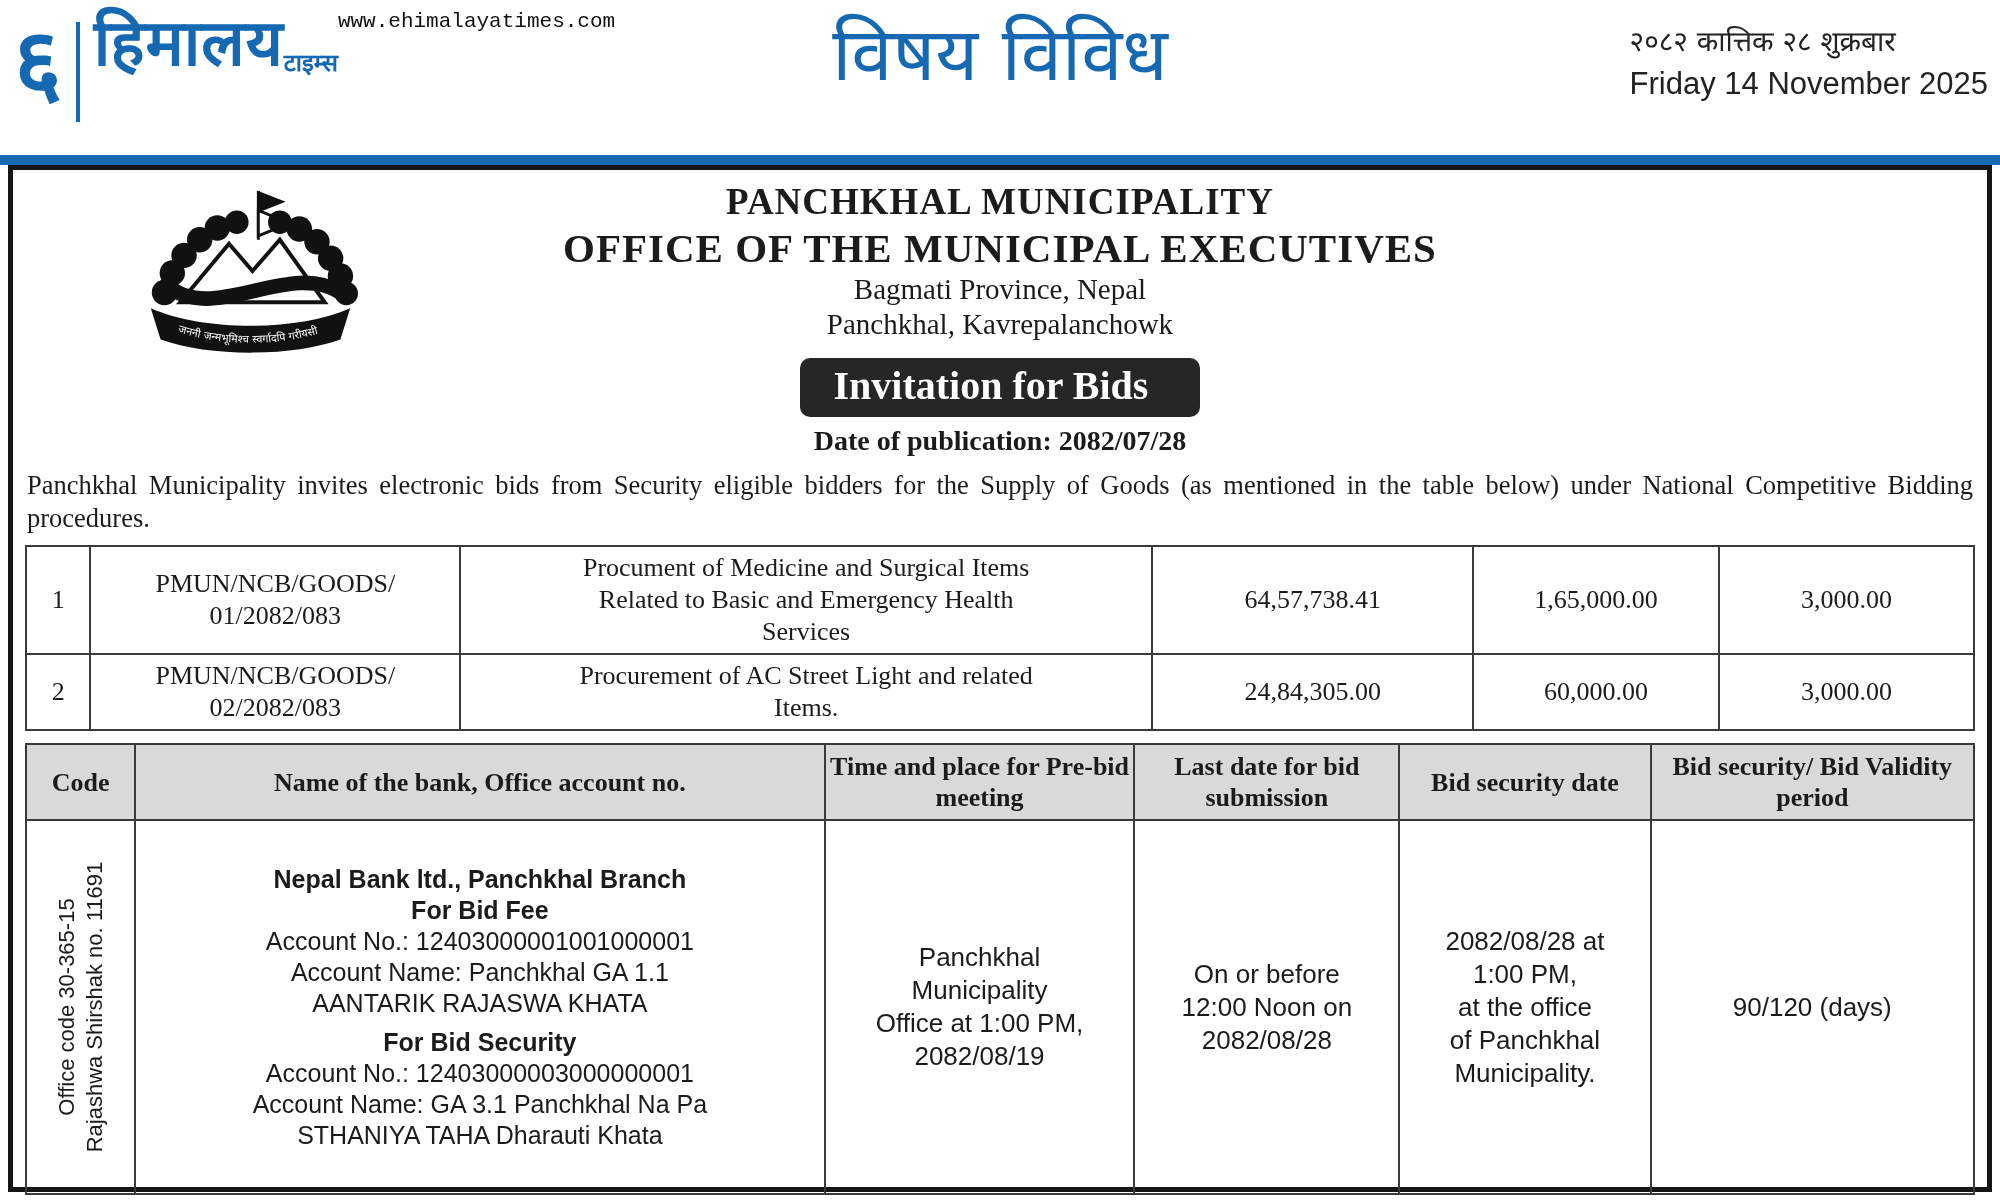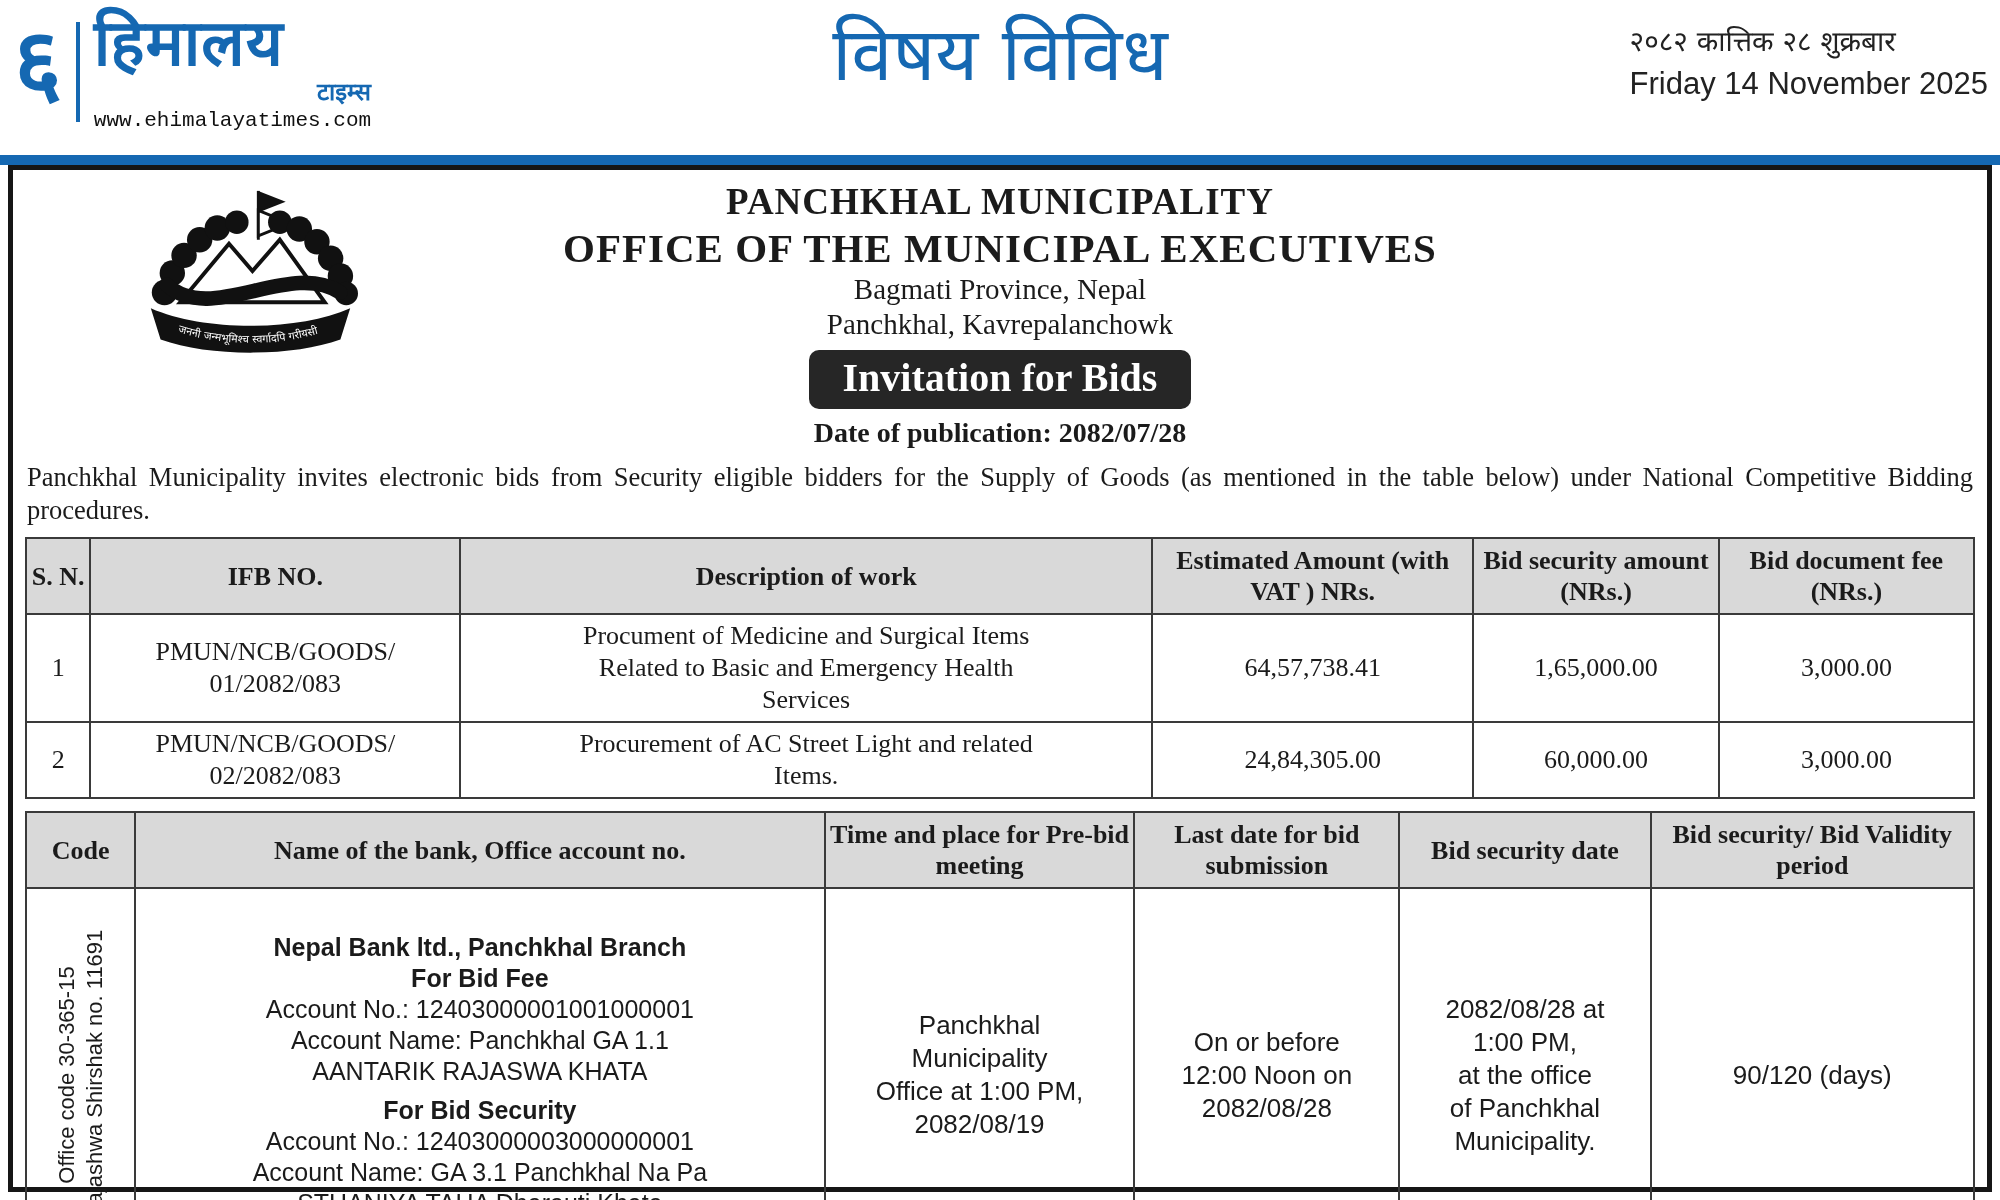--- a/index.html
+++ b/index.html
@@ -6,21 +6,21 @@
   .page {
     position:relative; width:2000px; height:1200px; background:#ffffff;
     font-family:"Liberation Serif", serif; color:#1b1b1b; overflow:hidden;
   }
 
   
   .masthead { position:absolute; top:0; left:0; right:0; height:155px; }
   .mast-left { position:absolute; left:14px; top:8px; display:flex; align-items:flex-start; }
   .page-num { font-family:"DejaVu Sans", sans-serif; font-size:92px; line-height:110px; font-weight:bold; color:#1568b2; }
   .mast-divider { width:4px; height:100px; background:#1568b2; margin:14px 14px 0 14px; }
-  .mast-logo { display:flex; flex-direction:column; align-items:flex-start;justify-content:center; }
+  .mast-logo { display:flex; flex-direction:row; align-items:flex-start;justify-content:center; }
   .logo-main { font-family:"DejaVu Sans", sans-serif; font-size:64px; line-height:70px; font-weight:bold; color:#1568b2; letter-spacing:1px; }
   .logo-sub { font-family:Liberation Serif, serif; font-size:24px; font-weight:bold; color:#1568b2; align-self:flex-end; margin-top:-4px; }
   .logo-site { font-family:Liberation Mono, monospace; font-size:21px; color:#111; margin-top:2px; }
   .mast-center { position:absolute; left:50%; top:12px; transform:translateX(-50%); text-align:center; }
   .section-title { font-family:"DejaVu Sans", sans-serif; font-size:74px; line-height:84px; font-weight:normal; color:#1568b2; white-space:nowrap; }
   .mast-right { position:absolute; right:12px; top:22px; text-align:left; }
   .date-nep { font-family:"DejaVu Sans", sans-serif; font-size:28px; color:#222; line-height:40px; }
   .date-eng { font-family:"Liberation Sans", sans-serif; font-size:31px; color:#222; line-height:44px; }
 
   .blue-bar { position:absolute; top:155px; left:0; right:0; height:10px; background:#1568b2; }
@@ -31,21 +31,21 @@
     border:5px solid #161616; background:#fff; padding:4px 12px 0 12px; box-sizing:border-box;
   }
 
   .org-header { position:relative; text-align:center; padding-top:6px; }
   .emblem { position:absolute; left:118px; top:8px; }
   .org-name { font-size:37px; font-weight:bold; letter-spacing:1px; line-height:44px; }
   .office-name { font-size:41px; font-weight:bold; letter-spacing:1px; line-height:48px; }
   .addr { font-size:29px; line-height:35px; }
   .bid-banner {
     display:inline-block; background:#262626; color:#fff; font-size:40px; font-weight:bold;
-    padding:4px 34px 8px 34px; border-radius:10px; margin-top:8px;
+    padding:4px 52px 8px 34px; border-radius:10px; margin-top:16px;
   }
   .pub-date { font-size:28px; font-weight:bold; margin-top:8px; }
 
   .intro { font-size:26.5px; line-height:33px; text-align:justify; margin:12px 2px 10px 2px; }
 
   table { border-collapse:collapse; width:100%; table-layout:fixed; }
   td, th { border:2px solid #3a3a3a; vertical-align:middle; }
   th { background:#d9d9d9; font-size:26px; font-weight:bold; text-align:center; padding:6px 4px; line-height:31px; }
   .t1 td { font-size:26px; text-align:center; padding:5px 6px; line-height:32px; }
   .t2 { margin-top:12px; }
@@ -137,28 +137,20 @@
     <table class="t1">
       <colgroup>
         <col style="width:3.3%">
           <col style="width:19%">
           <col style="width:35.5%">
         <col style="width:16.5%">
           <col style="width:12.6%">
           <col style="width:13.1%">
       </colgroup>
       <tbody>
-          <tr>
-        <th>S. N.</th>
-        <th>IFB NO.</th>
-        <th>Description of work</th>
-        <th>Estimated Amount (with VAT ) NRs.</th>
-        <th>Bid security amount (NRs.)</th>
-        <th>Bid document fee (NRs.)</th>
-      </tr>
       <tr>
         <td>1</td>
         <td class="preline">PMUN/NCB/GOODS/
 01/2082/083</td>
         <td class="preline">Procument of Medicine and Surgical Items
 Related to Basic and Emergency Health
 Services</td>
         <td>64,57,738.41</td>
         <td>1,65,000.00</td>
         <td>3,000.00</td>

